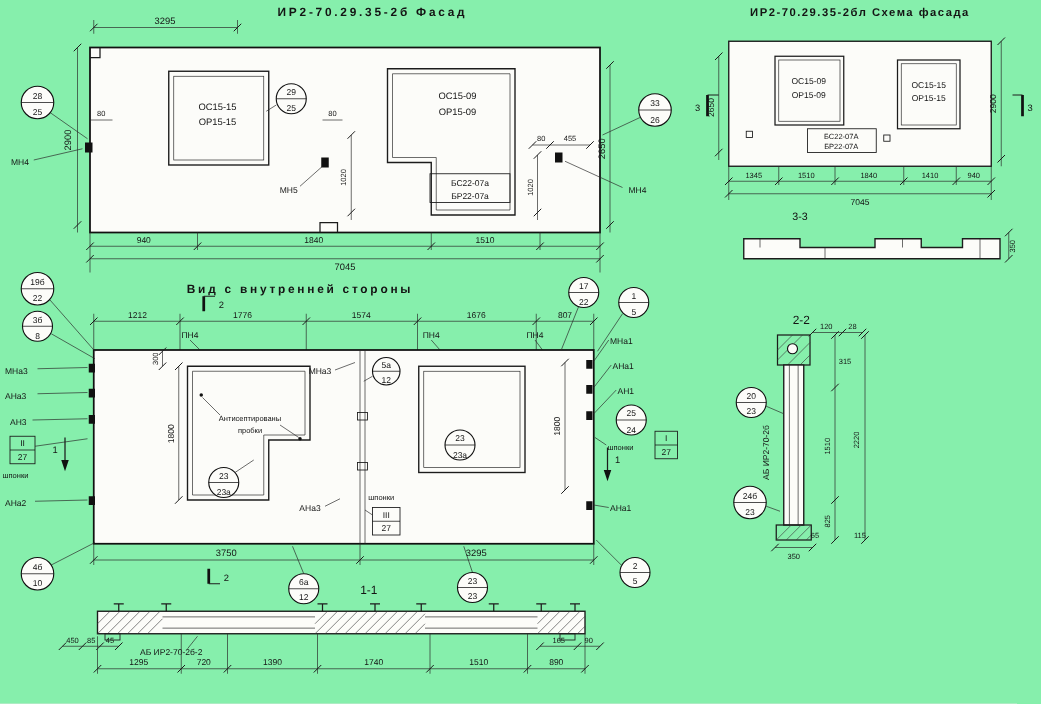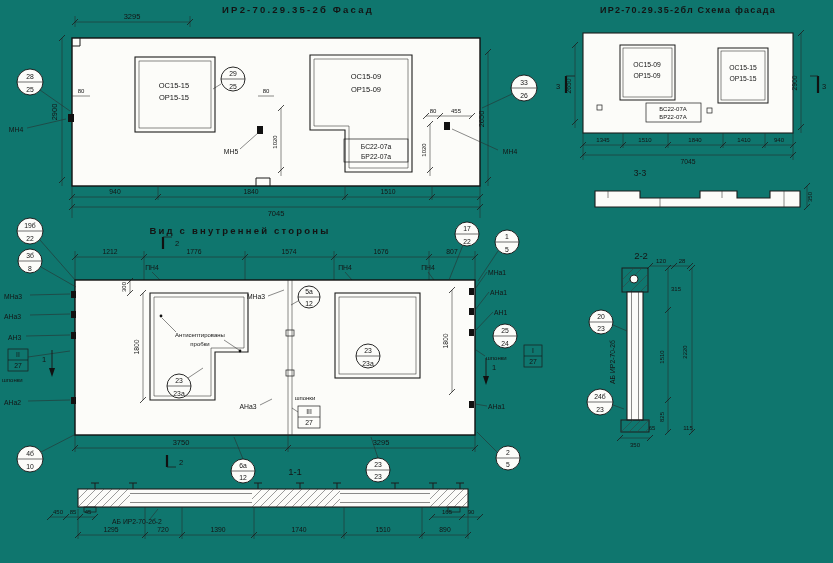--- a/index.html
+++ b/index.html
@@ -1,16 +1,16 @@
 <!DOCTYPE html>
 <html><head>
 <meta charset="utf-8">
 <style>
   html,body{margin:0;padding:0;background:#e8e8e3}
-  .sheet{position:relative;width:833px;height:563px;background:#0f766e;overflow:hidden;
+  .sheet{position:relative;width:833px;height:563px;background:#86efac;overflow:hidden;
          font-family:"Liberation Sans","DejaVu Sans",sans-serif}
   svg{display:block}
   .ln{stroke:#1c1c1c;fill:none;stroke-width:1}
   .ln2{stroke:#111;fill:#fcfcf9;stroke-width:1.4}
   .lnw{stroke:#1c1c1c;fill:#fcfcf9;stroke-width:1.1}
   .lnt{stroke:#1c1c1c;fill:none;stroke-width:0.7}
   .thin{stroke:#2a2a2a;fill:none;stroke-width:0.55}
   .tk{stroke:#1c1c1c;fill:none;stroke-width:0.8}
   .blk{fill:#111;stroke:none}
   .co{fill:#fcfcf9;stroke:#111;stroke-width:0.9}

